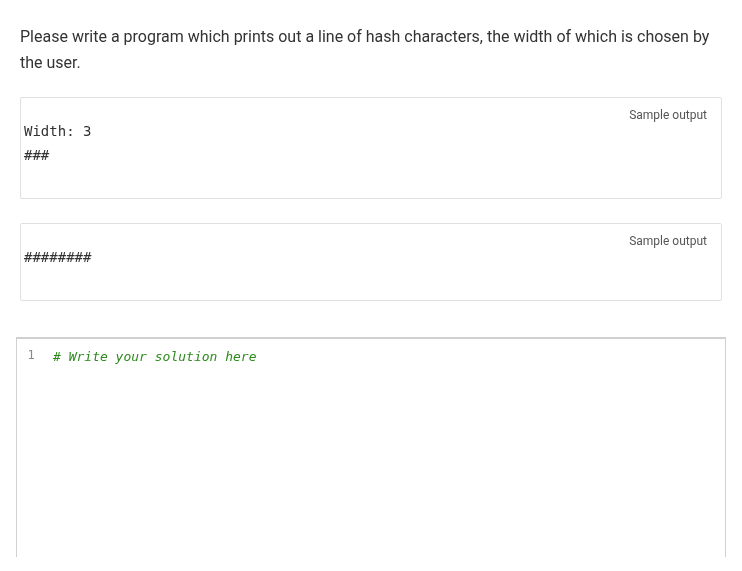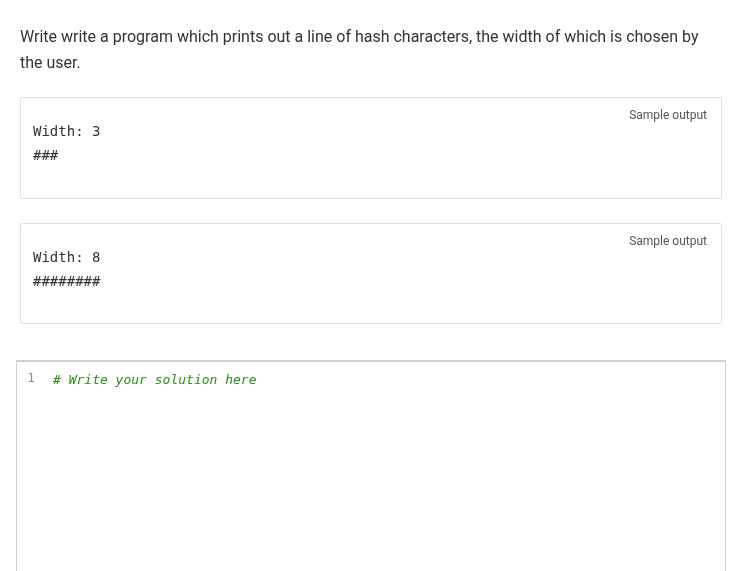--- a/index.html
+++ b/index.html
@@ -17,21 +17,21 @@
     }
     .problem-statement {
       font-size: 16px;
       line-height: 1.6;
       color: #333;
       margin-bottom: 22px;
     }
     .sample-box {
       border: 1px solid #e0e0e0;
       border-radius: 2px;
-      padding: 16px 18px 30px 12px;
+      padding: 16px 18px 30px 3px;
       margin-bottom: 24px;
       position: relative;
       background: #ffffff;
     }
     .sample-label {
       position: absolute;
       top: 10px;
       right: 14px;
       font-size: 12px;
       color: #555;
@@ -70,34 +70,33 @@
     }
     .code-text {
       color: #2e8b1e;
       font-style: italic;
       text-align: right;
     }
   </style>
 </head>
 <body>
 
-<div class="problem-statement">Write write a program which prints out a line of hash characters, the width of which is chosen by the user.</div>
+<div class="problem-statement">Please write a program which prints out a line of hash characters, the width of which is chosen by the user.</div>
 
 <div class="sample-box">
   <div class="sample-label">Sample output</div>
   <div class="sample-content">
     <div>Width: 3</div>
     <div>###</div>
   </div>
 </div>
 
 <div class="sample-box">
   <div class="sample-label">Sample output</div>
   <div class="sample-content">
-    <div>Width: 8</div>
     <div>########</div>
   </div>
 </div>
 
 <div class="code-editor">
   <div class="code-line">
     <span class="line-number">1</span>
     <span class="code-text"># Write your solution here</span>
   </div>
 </div>

